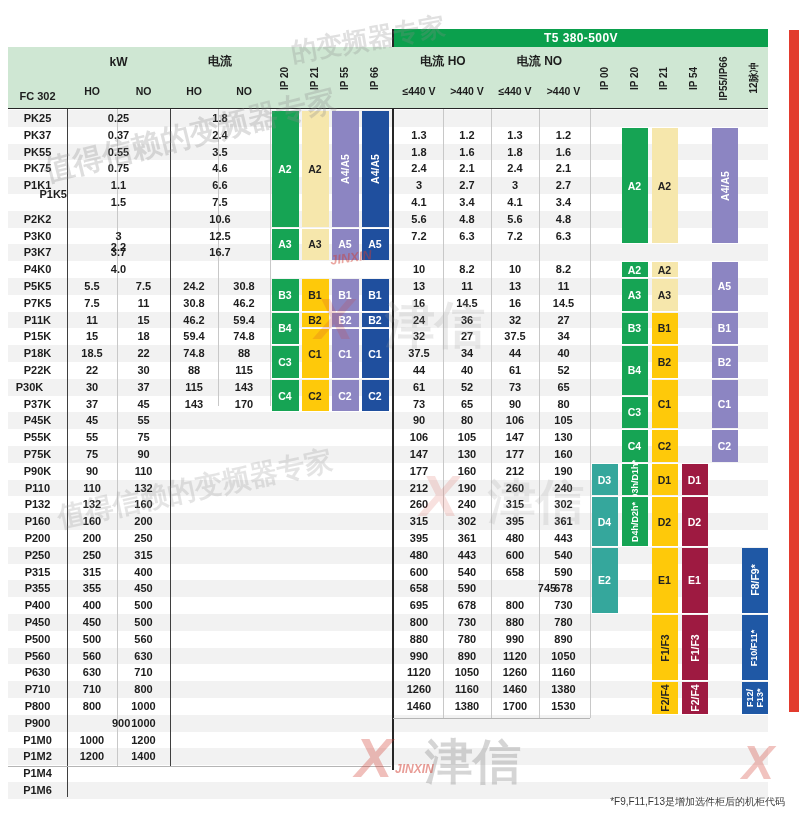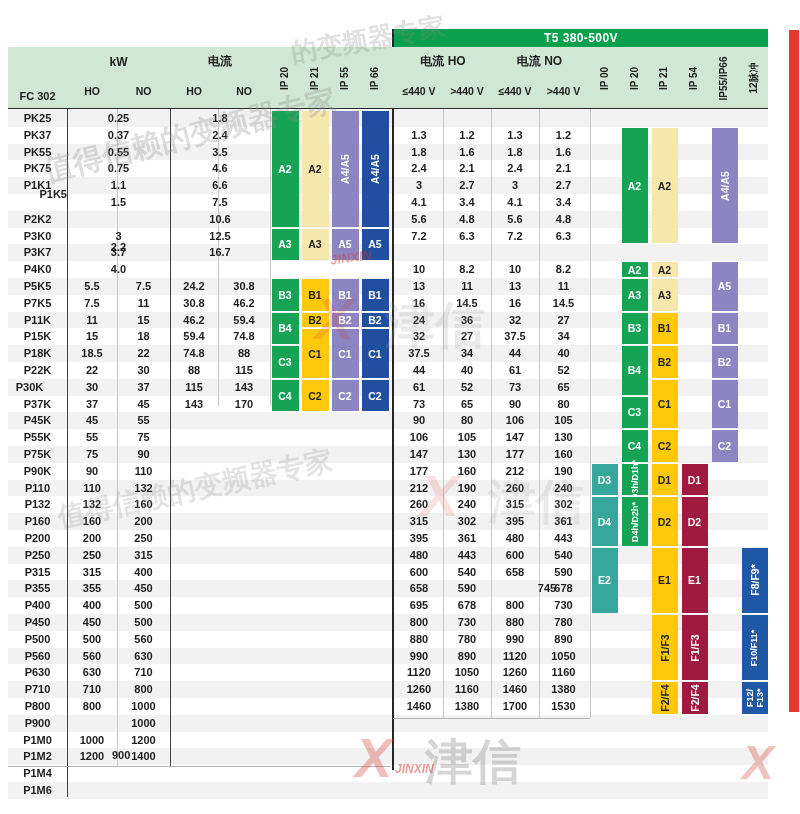--- a/index.html
+++ b/index.html
@@ -402,21 +402,21 @@
       <div class="stripe" style="top: 698px;"></div>
       <div class="cell model" style="left: 8px; width: 59px; top: 698px;">P800</div>
       <div class="cell" style="left: 67px; width: 50px; top: 698px;">800</div>
       <div class="cell" style="left: 117px; width: 53px; top: 698px;">1000</div>
       <div class="cell" style="left: 395px; width: 48px; top: 698px;">1460</div>
       <div class="cell" style="left: 443px; width: 48px; top: 698px;">1380</div>
       <div class="cell" style="left: 491px; width: 48px; top: 698px;">1700</div>
       <div class="cell" style="left: 539px; width: 49px; top: 698px;">1530</div>
       <div class="stripe even" style="top: 714.8px;"></div>
       <div class="cell model" style="left: 8px; width: 59px; top: 714.8px;">P900</div>
-      <div class="cell" style="left: 67px; width: 50px; top: 747px; padding-left: 45px;">900</div>
+      <div class="cell" style="left: 67px; width: 50px; top: 715px; padding-left: 45px;">900</div>
       <div class="cell" style="left: 117px; width: 53px; top: 714.8px;">1000</div>
       <div class="stripe" style="top: 731.6px;"></div>
       <div class="cell model" style="left: 8px; width: 59px; top: 731.6px;">P1M0</div>
       <div class="cell" style="left: 67px; width: 50px; top: 731.6px;">1000</div>
       <div class="cell" style="left: 117px; width: 53px; top: 731.6px;">1200</div>
       <div class="stripe even" style="top: 748.4px;"></div>
       <div class="cell model" style="left: 8px; width: 59px; top: 748.4px;">P1M2</div>
       <div class="cell" style="left: 67px; width: 50px; top: 748.4px;">1200</div>
       <div class="cell" style="left: 117px; width: 53px; top: 748.4px;">1400</div>
       <div class="stripe" style="top: 765.2px;"></div>
@@ -626,20 +626,21 @@
       </div>
       <div class="fblock c-blue rot small" style="left: 741.5px; width: 26px; top: 615px; height: 65.2px;">
         <span>F10/F11*</span>
       </div>
       <div class="fblock c-blue rot small" style="left: 741.5px; width: 26px; top: 682.2px; height: 31.6px;">
         <span>F12/
 F13*</span>
       </div>
     </div>
 
+  <div id="footnote">*F9,F11,F13是增加选件柜后的机柜代码</div>
   <div id="red-bar"></div>
   <div id="wm-layer">
       <div class="wm serif" style="left: 40px; top: 115px; font-size: 30px; color: rgb(138, 138, 138); opacity: 0.28; transform: rotate(-14deg);">值得信赖的变频器专家</div>
       <div class="wm serif" style="left: 290px; top: 22px; font-size: 26px; color: rgb(138, 138, 138); opacity: 0.26; transform: rotate(-10deg);">的变频器专家</div>
       <div class="wm italic" style="left: 315px; top: 285px; font-size: 58px; color: rgb(210, 59, 47); opacity: 0.18; transform: rotate(0deg);">X</div>
       <div class="wm serif" style="left: 385px; top: 292px; font-size: 50px; color: rgb(154, 154, 154); opacity: 0.2; transform: rotate(0deg);">津信</div>
       <div class="wm italic" style="left: 330px; top: 250px; font-size: 13px; color: rgb(210, 59, 47); opacity: 0.45; transform: rotate(-8deg);">JINXIN</div>
       <div class="wm serif" style="left: 55px; top: 470px; font-size: 28px; color: rgb(138, 138, 138); opacity: 0.22; transform: rotate(-12deg);">值得信赖的变频器专家</div>
       <div class="wm italic" style="left: 420px; top: 462px; font-size: 58px; color: rgb(210, 59, 47); opacity: 0.15; transform: rotate(0deg);">X</div>
       <div class="wm serif" style="left: 488px; top: 470px; font-size: 48px; color: rgb(154, 154, 154); opacity: 0.18; transform: rotate(0deg);">津信</div>

